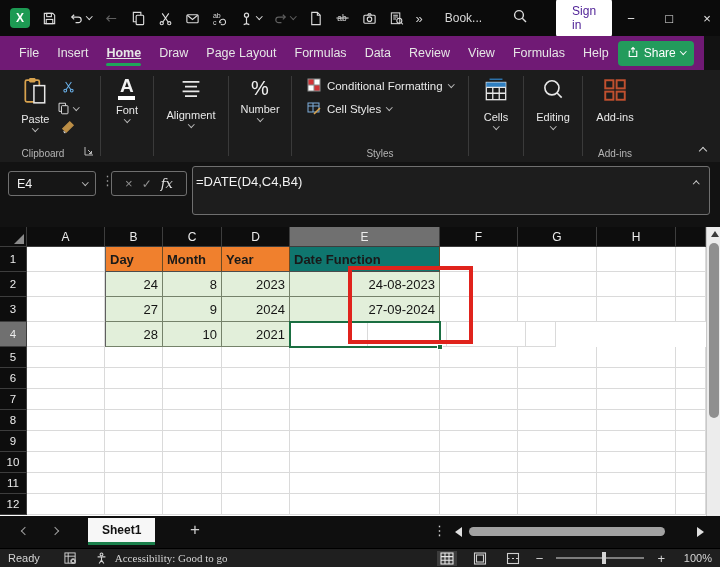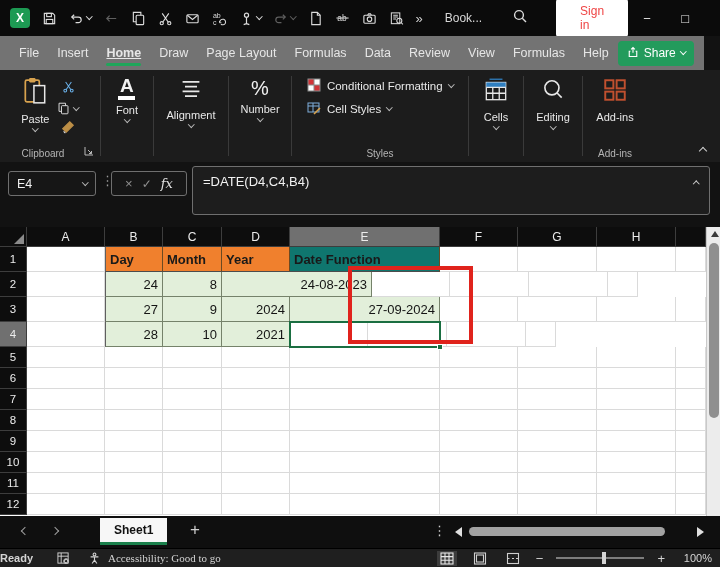--- a/index.html
+++ b/index.html
@@ -14,27 +14,27 @@
   .chv.sm { width:4.5px; height:4.5px; }
 
   
   .titlebar { position:absolute; left:0; top:0; width:720px; height:36px; background:#0b0b0b; display:flex; align-items:center; color:#dcdcdc; }
   .qat { display:flex; align-items:center; gap:12px; padding-left:10px; }
   .qat svg { display:block; }
   .dim { opacity:.4; }
   .xl-logo { width:20px; height:20px; background:#1d9a53; border-radius:4px; color:#fff; font-weight:bold; font-size:12px; display:flex; align-items:center; justify-content:center; }
   .more-cmd { color:#cfcfcf; font-size:13px; }
   .doc-title { font-size:12px; color:#d8d8d8; margin-left:22px; }
-  .signin { background:#fff; color:#ef4444; font-size:12px; padding:5px 24px; border-radius:3px; margin-left:28px; }
+  .signin { background:#fff; color:#4c1d95; font-size:12px; padding:5px 16px; border-radius:3px; margin-left:28px; }
   .winctl { margin-left:auto; display:flex; height:36px; }
   .winbtn { width:38px; display:flex; align-items:center; justify-content:center; font-size:13px; color:#e6e6e6; }
   .search-ic { margin-left:30px; }
 
   
-  .tabsrow { position:absolute; left:0; top:36px; width:704px; height:34px; background:#737373; display:flex; align-items:center; padding:0 10px; }
+  .tabsrow { position:absolute; left:0; top:36px; width:704px; height:34px; background:#701a75; display:flex; align-items:center; padding:0 10px; }
   .rtab { font-size:12.5px; color:#e6e6e6; padding:9px 9px; position:relative; white-space:nowrap; }
   .rtab.active { font-weight:bold;text-decoration:underline; }
   .rtab.active::after { content:""; position:absolute; left:9px; right:9px; bottom:3px; height:3px; background:#1fa65a; border-radius:2px; }
   .sharebtn { margin-left:auto; background:#239b5c; color:#fff; font-size:12px; padding:5px 9px; border-radius:4px; display:flex; align-items:center; gap:5px; }
 
   
   .ribbon { position:absolute; left:0; top:70px; width:720px; height:92px; background:#1c1c1c; display:flex; color:#e6e6e6; }
   .rgroup { position:relative; height:100%; display:flex; flex-direction:column; align-items:center; padding-top:7px; }
   .rgroup-label { position:absolute; bottom:3px; left:0; right:0; text-align:center; font-size:10px; color:#b5b5b5; white-space:nowrap; }
   .gsep { width:1px; background:#3a3a3a; margin:6px 0; }
@@ -54,21 +54,21 @@
 
   
   .fbar { position:absolute; left:0; top:162px; width:720px; height:65px; background:#121212; }
   .namebox { position:absolute; left:8px; top:9px; width:88px; height:25px; border:1px solid #6f6f6f; border-radius:3px; background:#161616; display:flex; align-items:center; color:#f0f0f0; font-size:12.5px; padding:0 8px; }
   .namebox .chv { margin-left:auto; color:#b5b5b5; }
   .fdots { position:absolute; left:101px; top:11px; color:#9a9a9a; font-size:13px; }
   .fxbox { position:absolute; left:111px; top:9px; width:76px; height:25px; border:1px solid #6f6f6f; border-radius:3px; background:#161616; display:flex; align-items:center; justify-content:center; gap:9px; }
   .fx-x { color:#8f8f8f; font-size:13px; }
   .fx-ck { color:#8f8f8f; font-size:12px; }
   .fx-fx { color:#e0e0e0; font-size:13px; font-style:italic; font-family:"DejaVu Serif", serif; }
-  .finput { position:absolute; left:192px; top:4px; width:518px; height:49px; border:1px solid #6f6f6f; border-radius:3px; background:#1d1d1d; color:#f2f2f2; font-size:13px; padding:7px 10px; }
+  .finput { position:absolute; left:192px; top:4px; width:518px; height:49px; border:1px solid #6f6f6f; border-radius:3px; background:#1d1d1d; color:#f2f2f2; font-size:13px; padding:7px 3px; }
   .finput .chv { position:absolute; right:11px; top:12px; color:#cfcfcf; }
 
   
   #grid { position:absolute; left:0; top:227px; width:706px; height:289px; background:#fff; }
   .ghead-row { display:flex; height:20px; }
   .corner { width:27px; background:#0d0d0d; position:relative; border-right:1px solid #3d3d3d; border-bottom:1px solid #3d3d3d; }
   .corner::after { content:""; position:absolute; right:2px; bottom:2px; border-left:10px solid transparent; border-bottom:10px solid #8b8b8b; }
   .ghcell { background:#0d0d0d; color:#ececec; font-size:12px; display:flex; align-items:center; justify-content:center; border-right:1px solid #3d3d3d; border-bottom:1px solid #3d3d3d; }
   .ghcell.sel { background:#707070; }
   .grow { display:flex; }
@@ -80,30 +80,30 @@
   .sel-overlay { position:absolute; border:2px solid #1a6e41; pointer-events:none; }
   .fill-handle { position:absolute; width:6px; height:6px; background:#1a6e41; border:1px solid #fff; right:-4px; bottom:-4px; }
   .red-annot { position:absolute; border:4px solid #e0231c; pointer-events:none; }
   .vscroll { position:absolute; right:0; top:227px; width:14px; height:289px; background:#ececec; border-left:1px solid #c9c9c9; }
   .vs-arrow-up { position:absolute; top:4px; left:3.5px; width:0; height:0; border-left:4px solid transparent; border-right:4px solid transparent; border-bottom:6px solid #3a3a3a; }
   .vthumb { position:absolute; left:2px; width:10px; top:16px; height:175px; background:#8f8f8f; border-radius:5px; }
 
   
   .sheetbar { position:absolute; left:0; top:516px; width:720px; height:32px; background:#0f0f0f; color:#cfcfcf; }
   .nav-chv { position:absolute; top:12px; color:#9f9f9f; }
-  .sheettab { position:absolute; left:100px; top:2px; height:27px; background:#f7f7f7; color:#111; font-size:12px; font-weight:bold; display:flex; align-items:center; padding:0 14px; border-bottom:3px solid #1a7f4b; }
+  .sheettab { position:absolute; left:88px; top:2px; height:27px; background:#f7f7f7; color:#111; font-size:12px; font-weight:bold; display:flex; align-items:center; padding:0 14px; border-bottom:3px solid #1a7f4b; }
   .addsheet { position:absolute; left:190px; top:4px; font-size:17px; color:#cfcfcf; }
   .tabdots { position:absolute; left:433px; top:7px; font-size:13px; color:#cfcfcf; }
   .hs-left { position:absolute; left:455px; top:11px; width:0; height:0; border-top:5px solid transparent; border-bottom:5px solid transparent; border-right:7px solid #e0e0e0; }
   .hs-right { position:absolute; left:697px; top:11px; width:0; height:0; border-top:5px solid transparent; border-bottom:5px solid transparent; border-left:7px solid #e0e0e0; }
   .hthumb { position:absolute; left:469px; top:11px; width:196px; height:9px; background:#a2a2a2; border-radius:5px; }
 
   
   .statusbar { position:absolute; left:0; top:548px; width:720px; height:19px; background:#1f1f1f; border-top:1px solid #000; display:flex; align-items:center; color:#d4d4d4; font-size:11px; }
-  .sb-ready { margin-left:0;font-weight:bold; }
+  .sb-ready { margin-left:8px; }
   .sb-ic { margin-left:24px; display:flex; align-items:center; }
   .sb-acc-text { margin-left:7px;font-family:Liberation Serif, serif; }
   .sb-right { margin-left:auto; display:flex; align-items:center; gap:13px; padding-right:8px; }
   .viewbtn { display:flex; align-items:center; padding:1px 3px; }
   .viewbtn.active { background:#3c3c3c; }
   .zoom-minus,.zoom-plus { font-size:13px; color:#d4d4d4; }
   .zoom-track { position:relative; width:88px; height:2px; background:#7d7d7d; }
   .zoom-handle { position:absolute; left:46px; top:-5px; width:4px; height:12px; background:#d4d4d4; }
   .zoom-pct { width:34px; text-align:right; }
 </style>
@@ -419,20 +419,21 @@
         <div class="gcell" style="width: 78px;"></div>
         <div class="gcell" style="width: 79px;"></div>
         <div class="gcell" style="width: 79px;"></div>
         <div class="gcell" style="width: 30px;"></div>
       </div>
       <div class="grow" style="height: 25px;">
         <div class="rowhdr">2</div>
         <div class="gcell" style="width: 78px;"></div>
         <div class="gcell c-green" style="width: 58px; background: rgb(226, 239, 218); border-left: 1px solid rgb(95, 95, 95);">24</div>
         <div class="gcell c-green" style="width: 59px; background: rgb(226, 239, 218);">8</div>
+        <div class="gcell c-green" style="width: 68px; background: rgb(226, 239, 218);">2023</div>
         <div class="gcell c-green" style="width: 150px; background: rgb(226, 239, 218);">24-08-2023</div>
         <div class="gcell" style="width: 78px;"></div>
         <div class="gcell" style="width: 79px;"></div>
         <div class="gcell" style="width: 79px;"></div>
         <div class="gcell" style="width: 30px;"></div>
       </div>
       <div class="grow" style="height: 25px;">
         <div class="rowhdr">3</div>
         <div class="gcell" style="width: 78px;"></div>
         <div class="gcell c-green" style="width: 58px; background: rgb(226, 239, 218); border-left: 1px solid rgb(95, 95, 95);">27</div>

